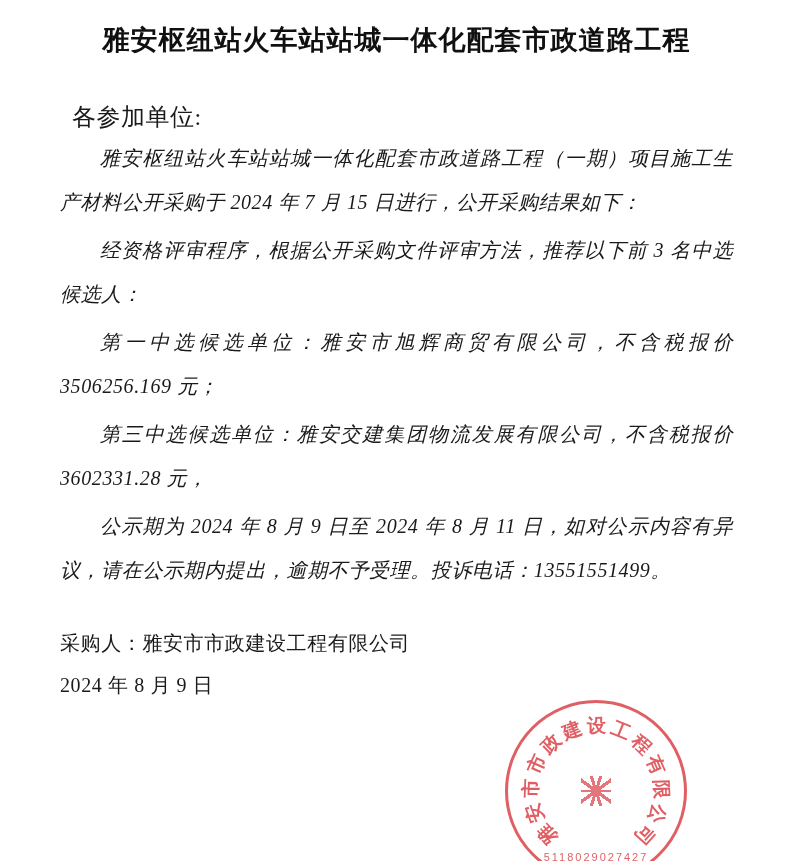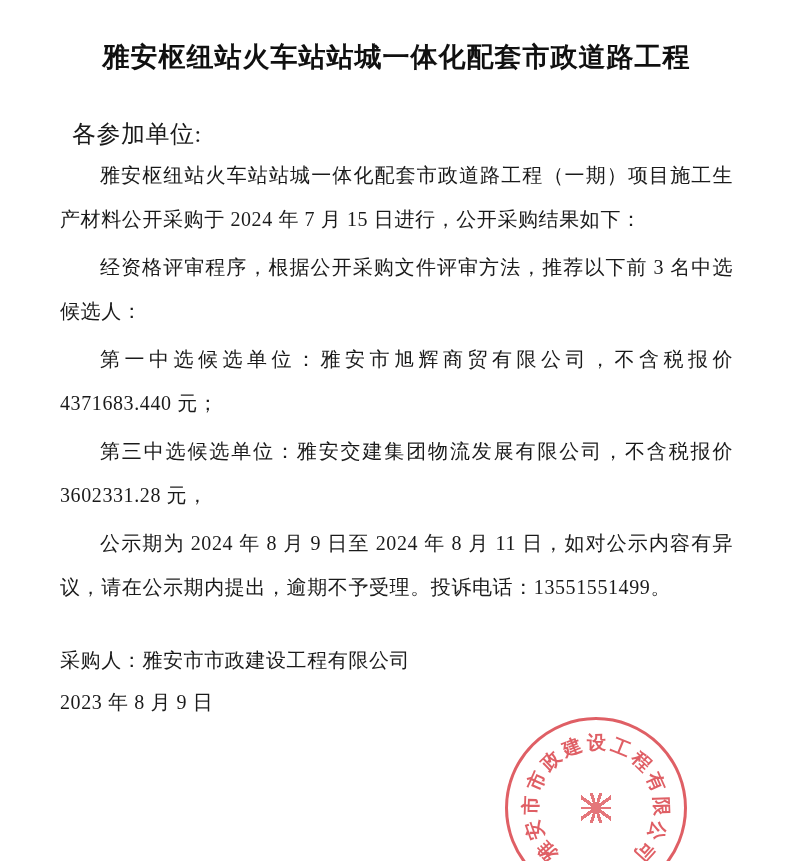--- a/index.html
+++ b/index.html
@@ -14,21 +14,20 @@
     color: #1a1a1a;
     overflow: hidden;
     position: relative;
   }
   .page {
     position: relative;
     width: 785px;
     height: 620px;
     box-sizing: border-box;
     padding: 12px 52px 0 60px;
-    margin-top: 17px;
   }
   .doc-title {
     text-align: center;
     font-size: 27px;
     font-weight: bold;
     letter-spacing: 1px;
     line-height: 40px;
     margin: 8px 0 0 0;
     color: #101010;
   }
@@ -43,20 +42,21 @@
     letter-spacing: 0.5px;
   }
   .para {
     font-size: 20px;
     line-height: 44px;
     text-indent: 2em;
     letter-spacing: 0.6px;
     margin: 4px 0 0 0;
     text-align: justify;
     text-justify: inter-ideograph;
+    font-style: italic;
   }
   .signature {
     margin-top: 30px;
     font-size: 20px;
     line-height: 42px;
     padding-right: 18px;
     letter-spacing: 0.6px;
     position: relative;
     z-index: 1;
   }
@@ -133,30 +133,30 @@
   <div class="doc-title">
     <span>雅安枢纽站火车站站城一体化配套市政道路工程</span>
   </div>
 
   <div class="salutation">各参加单位:</div>
 
   <p class="para">雅安枢纽站火车站站城一体化配套市政道路工程（一期）项目施工生产材料公开采购于 2024 年 7 月 15 日进行，公开采购结果如下：</p>
 
   <p class="para">经资格评审程序，根据公开采购文件评审方法，推荐以下前 3 名中选候选人：</p>
 
-  <p class="para">第一中选候选单位：雅安市旭辉商贸有限公司，不含税报价 4371683.440 元；</p>
+  <p class="para">第一中选候选单位：雅安市旭辉商贸有限公司，不含税报价 3506256.169 元；</p>
 
 
   <p class="para">第三中选候选单位：雅安交建集团物流发展有限公司，不含税报价 3602331.28 元，</p>
 
   <p class="para">公示期为 2024 年 8 月 9 日至 2024 年 8 月 11 日，如对公示内容有异议，请在公示期内提出，逾期不予受理。投诉电话：13551551499。</p>
 
   <div class="signature">
     <div>采购人：雅安市市政建设工程有限公司</div>
-    <div>2023 年 8 月 9 日</div>
+    <div>2024 年 8 月 9 日</div>
   </div>
 
   <div class="stamp">
     <div class="stamp-text" id="seal-arc">
         <span style="transform: rotate(-222deg) translate(68px) rotate(90deg) translate(-9px, -10px);">雅</span>
         <span style="transform: rotate(-200deg) translate(68px) rotate(90deg) translate(-9px, -10px);">安</span>
         <span style="transform: rotate(-178deg) translate(68px) rotate(90deg) translate(-9px, -10px);">市</span>
         <span style="transform: rotate(-156deg) translate(68px) rotate(90deg) translate(-9px, -10px);">市</span>
         <span style="transform: rotate(-134deg) translate(68px) rotate(90deg) translate(-9px, -10px);">政</span>
         <span style="transform: rotate(-112deg) translate(68px) rotate(90deg) translate(-9px, -10px);">建</span>

